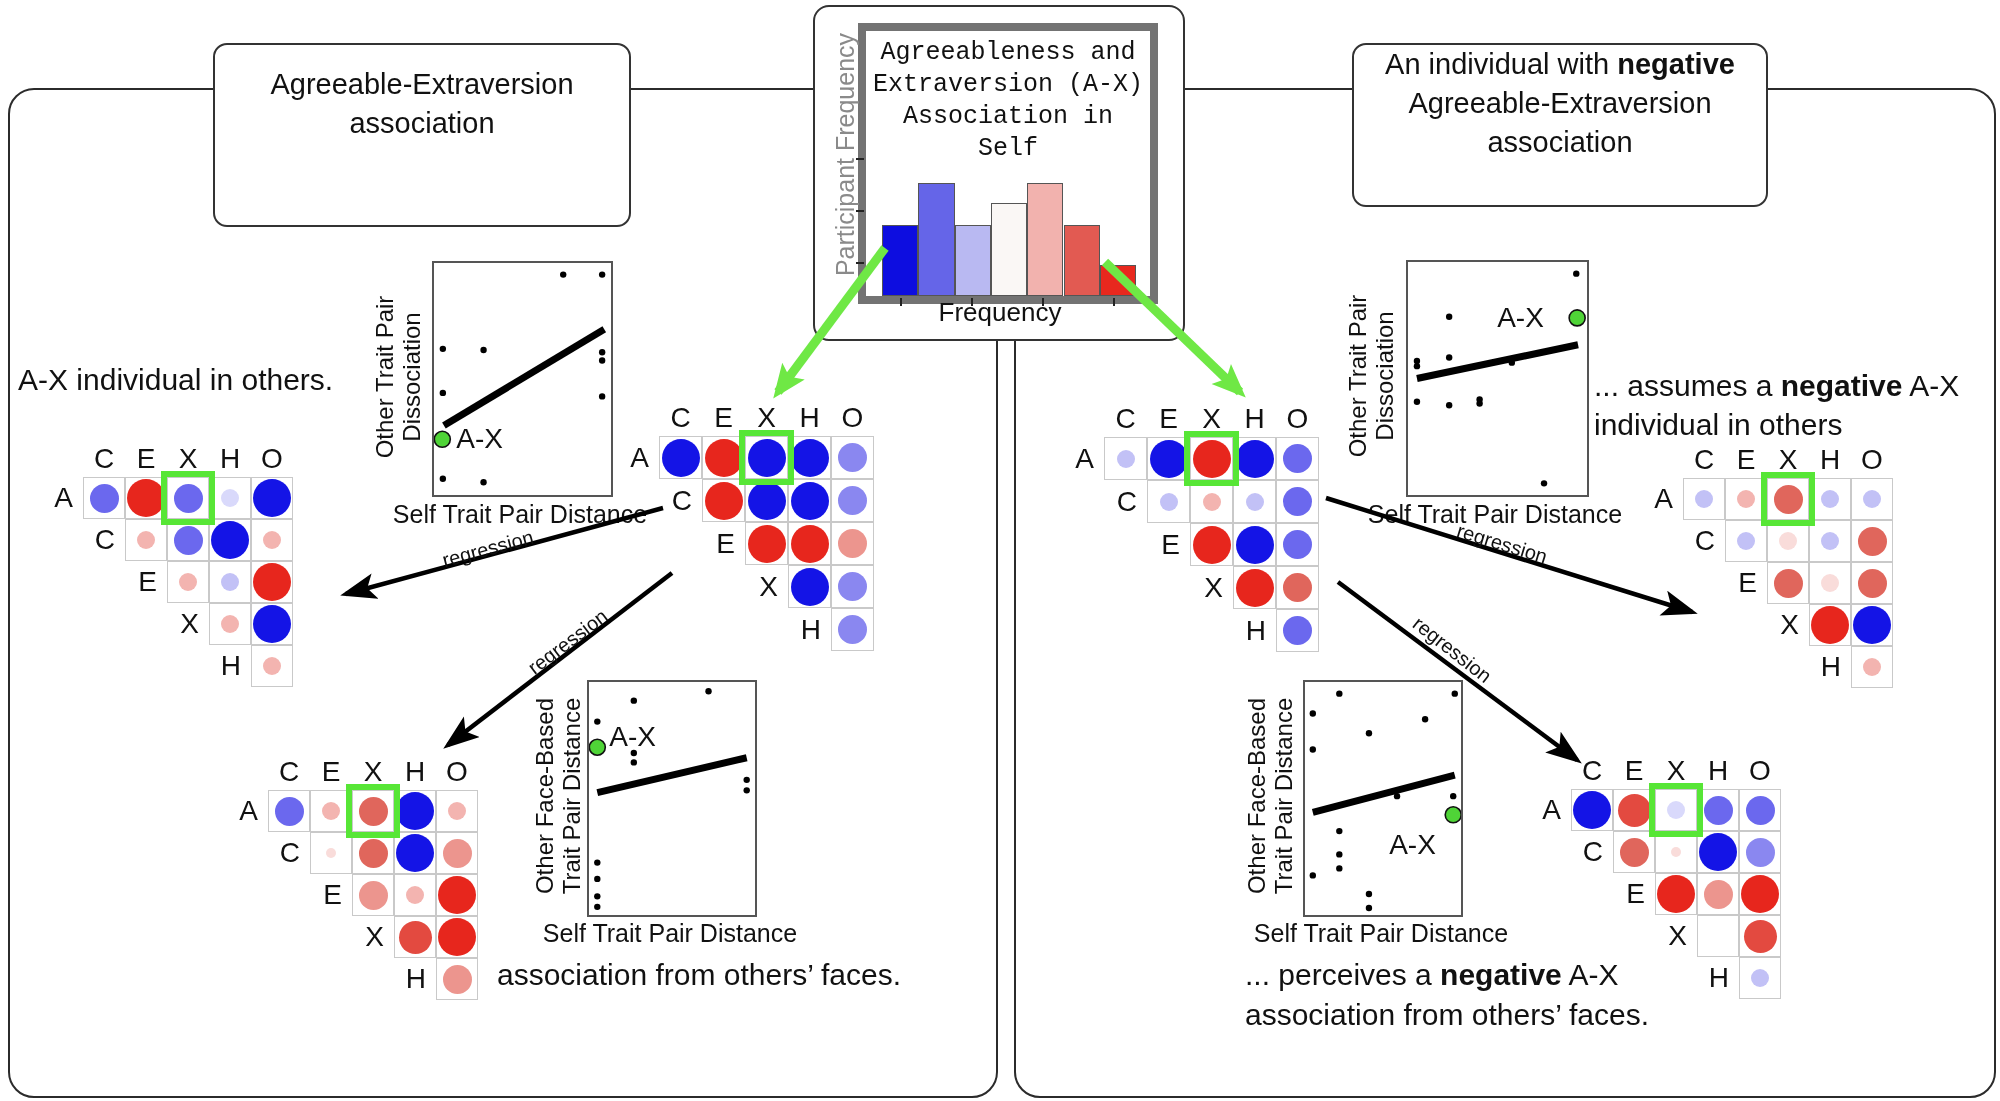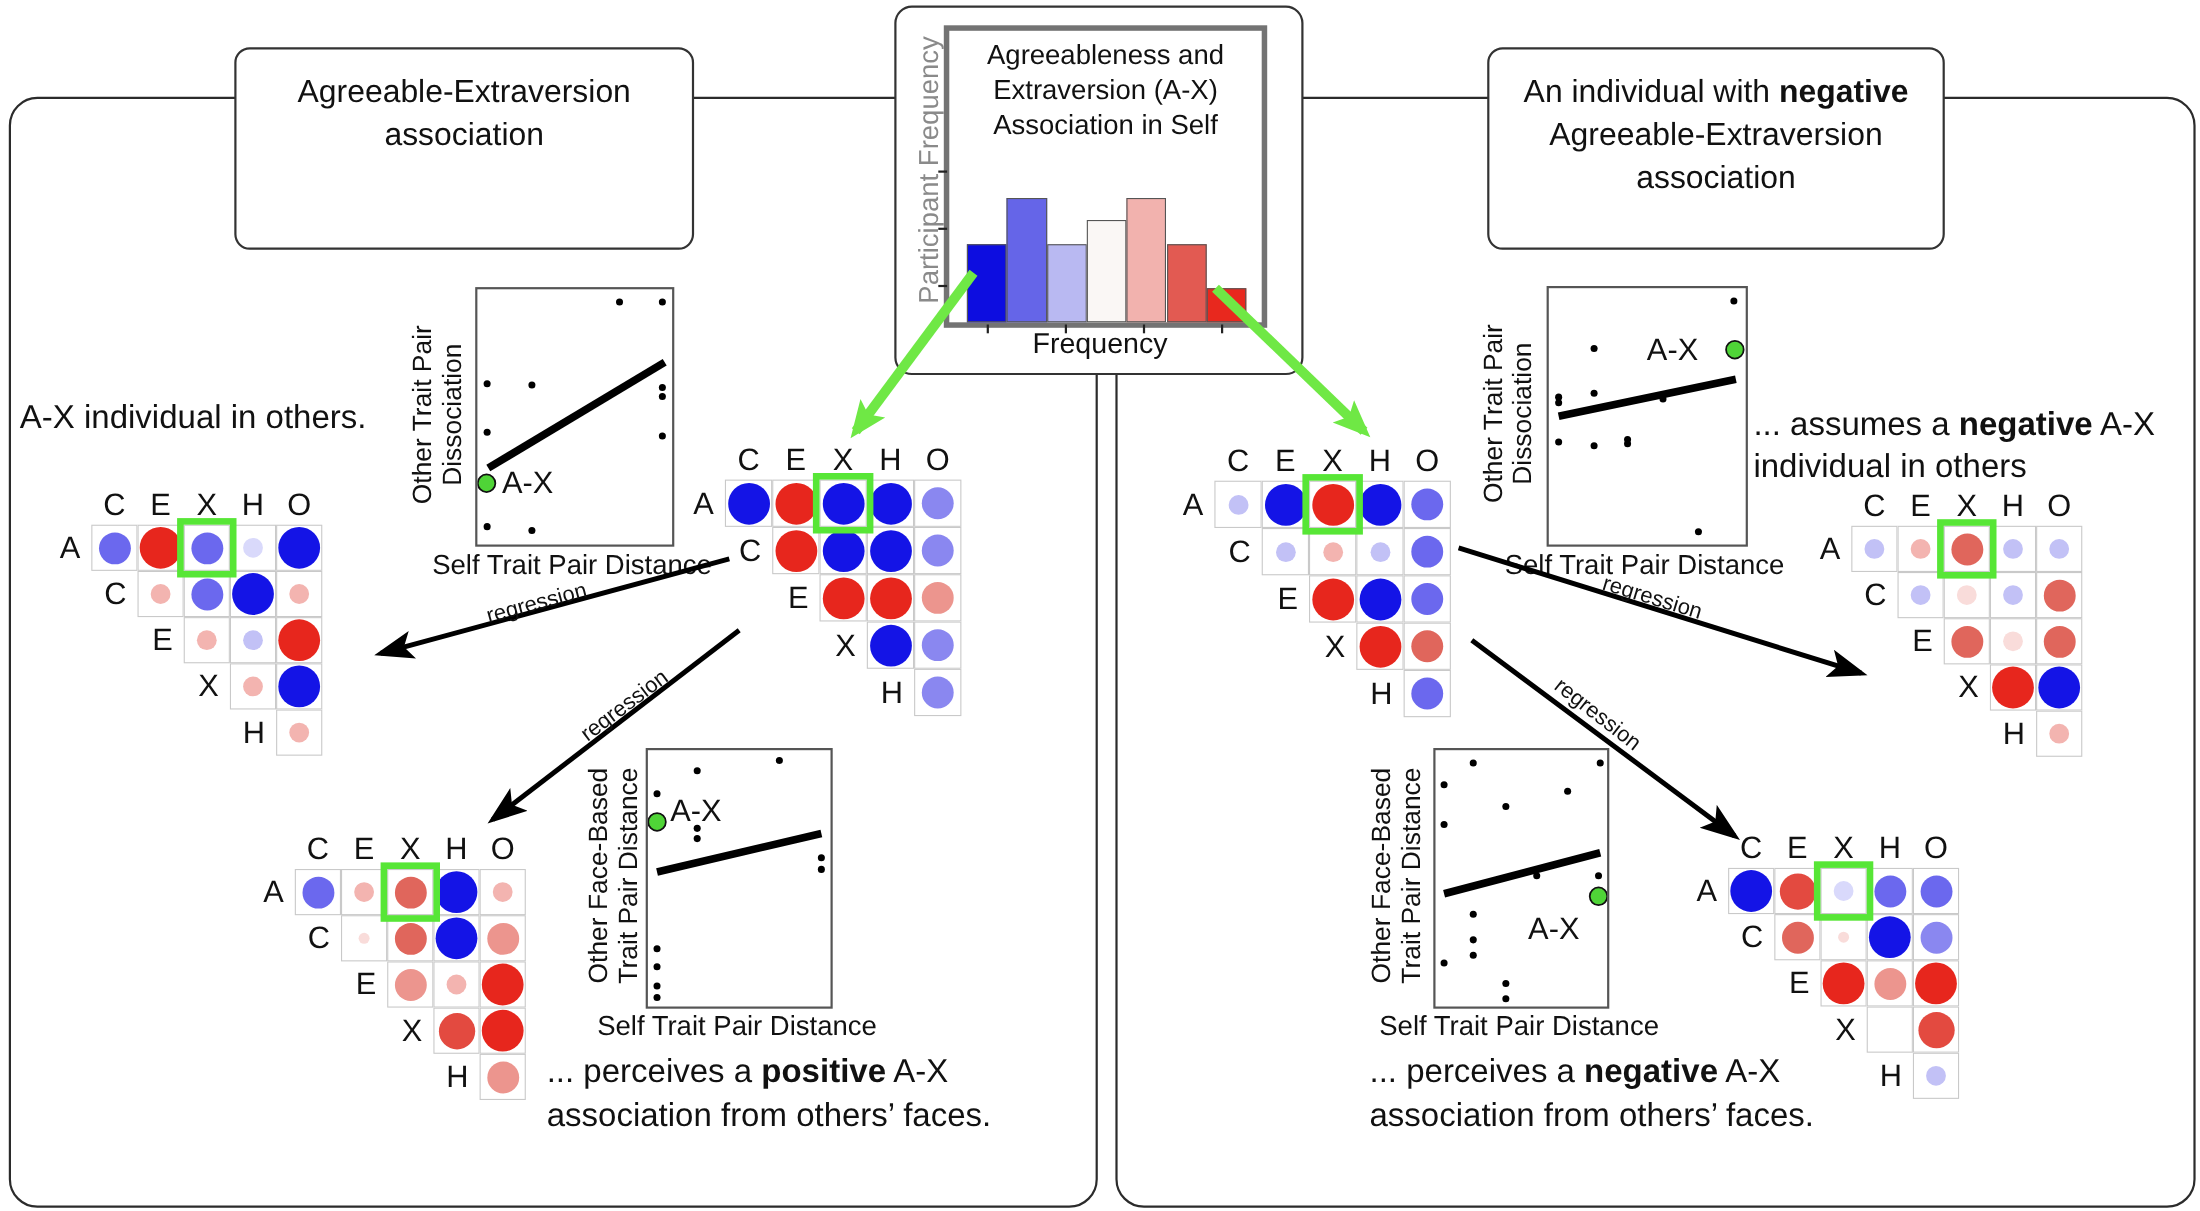--- a/index.html
+++ b/index.html
@@ -4,21 +4,21 @@
 <style>
   html,body{margin:0;padding:0;background:#fff;}
   #canvas{position:relative;width:2000px;height:1101px;background:#fff;overflow:hidden;
     font-family:"Liberation Sans",sans-serif;color:#111;}
   .panel{position:absolute;border:2px solid #2b2b2b;border-radius:26px;background:#fff;}
   .tbox{position:absolute;border:2px solid #333;border-radius:14px;background:#fff;
     text-align:center;font-size:29px;line-height:39px;z-index:3;}
   .rich div{white-space:nowrap;}
   .b{font-weight:bold;}
   .hbox{position:absolute;border:2px solid #333;border-radius:16px;background:#fff;z-index:3;}
-  .hplot{position:absolute;border:5px solid #737373;background:#fff;z-index:4;}
+  .hplot{position:absolute;border:8px solid #737373;background:#fff;z-index:4;font-family:Liberation Mono, monospace;}
   .htitle{position:absolute;left:0;top:6px;width:100%;text-align:center;font-size:25px;
     line-height:32px;white-space:pre-line;}
   .hbar{position:absolute;border:1px solid #555;box-sizing:border-box;}
   .xtick{position:absolute;width:2px;height:8px;background:#222;bottom:-10px;}
   .ytick{position:absolute;width:8px;height:2px;background:#222;left:-10px;}
   .vlab{position:absolute;text-align:center;white-space:pre-line;font-size:24px;line-height:27px;
     transform:rotate(-90deg);z-index:4;}
   .xlab{position:absolute;text-align:center;font-size:25px;width:280px;white-space:nowrap;z-index:4;}
   .txt{position:absolute;font-size:30px;line-height:39px;z-index:4;}
   .matrix{position:absolute;z-index:4;}
@@ -37,21 +37,21 @@
 
 <div id="canvas">
 
   <div class="panel" style="left:8px;top:88px;width:986px;height:1006px;"></div>
   <div class="panel" style="left:1014px;top:88px;width:978px;height:1006px;"></div>
 
   <div class="tbox rich" style="left:213px;top:43px;width:414px;height:160px;padding-top:20px;box-sizing:content-box;">
       <div><span>Agreeable-Extraversion</span></div>
       <div><span>association</span></div>
     </div>
-  <div class="tbox rich" style="left:1352px;top:43px;width:412px;height:160px;padding-top:20px;box-sizing:content-box;">
+  <div class="tbox rich" style="left:1352px;top:43px;width:412px;height:160px;box-sizing:content-box;">
       <div><span>An individual with </span><span class="b">negative</span></div>
       <div><span>Agreeable-Extraversion</span></div>
       <div><span>association</span></div>
     </div>
 
   <div class="hbox" style="left:813px;top:5px;width:368px;height:332px;"></div>
   <div class="hplot" style="left:858px;top:23px;width:284px;height:265px;">
     <div class="htitle">Agreeableness and
 Extraversion (A-X)
 Association in Self</div>
@@ -70,21 +70,20 @@
       <div class="ytick" style="top: 179px;"></div>
       <div class="ytick" style="top: 231px;"></div>
     </div>
   <div class="vlab" style="left:700px;top:141px;width:290px;font-size:25px;color:#8a8a8a;white-space:nowrap;">Participant Frequency</div>
   <div class="xlab" style="left:860px;top:297px;font-size:26px;">Frequency</div>
 
   <div class="txt rich" style="left:18px;top:360px;">
       <div><span>A-X individual in others.</span></div>
     </div>
   <div class="txt rich" style="left:497px;top:955px;line-height:40px;">
-      <div><span>... perceives a </span><span class="b">positive</span><span> A-X</span></div>
       <div><span>association from others’ faces.</span></div>
     </div>
 
   <div class="txt rich" style="left:1594px;top:366px;">
       <div><span>... assumes a </span><span class="b">negative</span><span> A-X</span></div>
       <div><span>individual in others</span></div>
     </div>
   <div class="txt rich" style="left:1245px;top:955px;line-height:40px;">
       <div><span>... perceives a </span><span class="b">negative</span><span> A-X</span></div>
       <div><span>association from others’ faces.</span></div>

